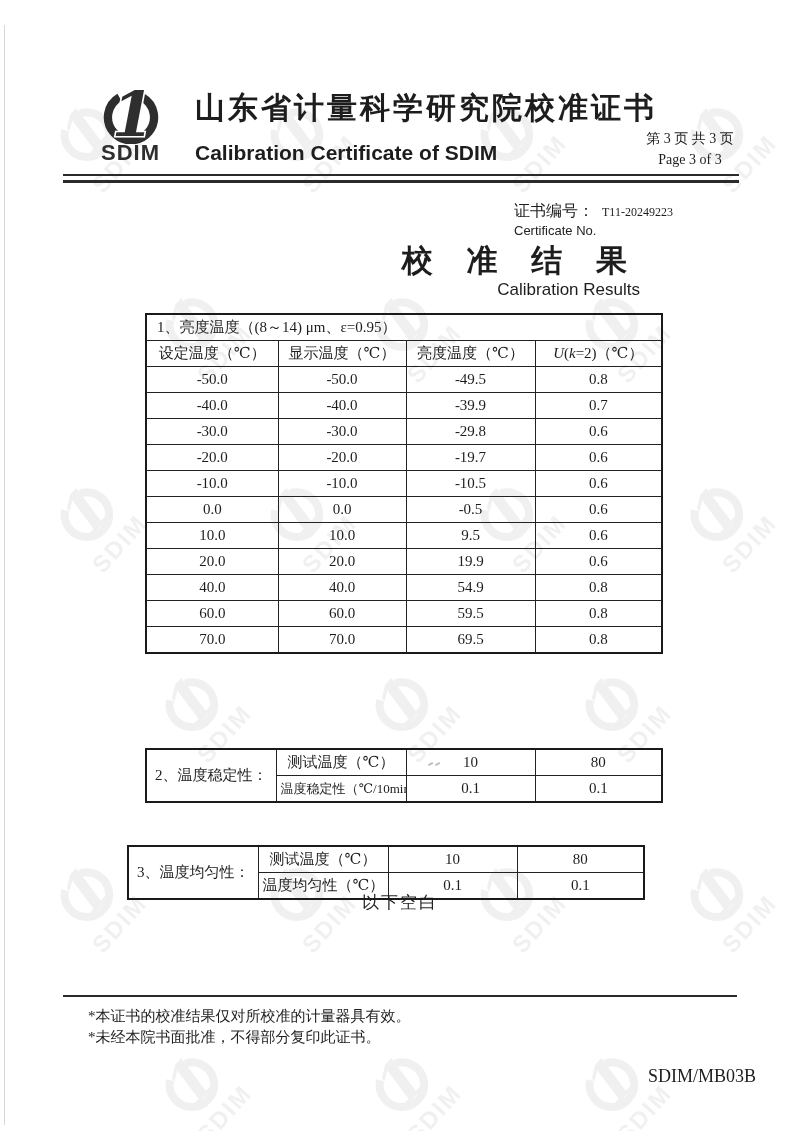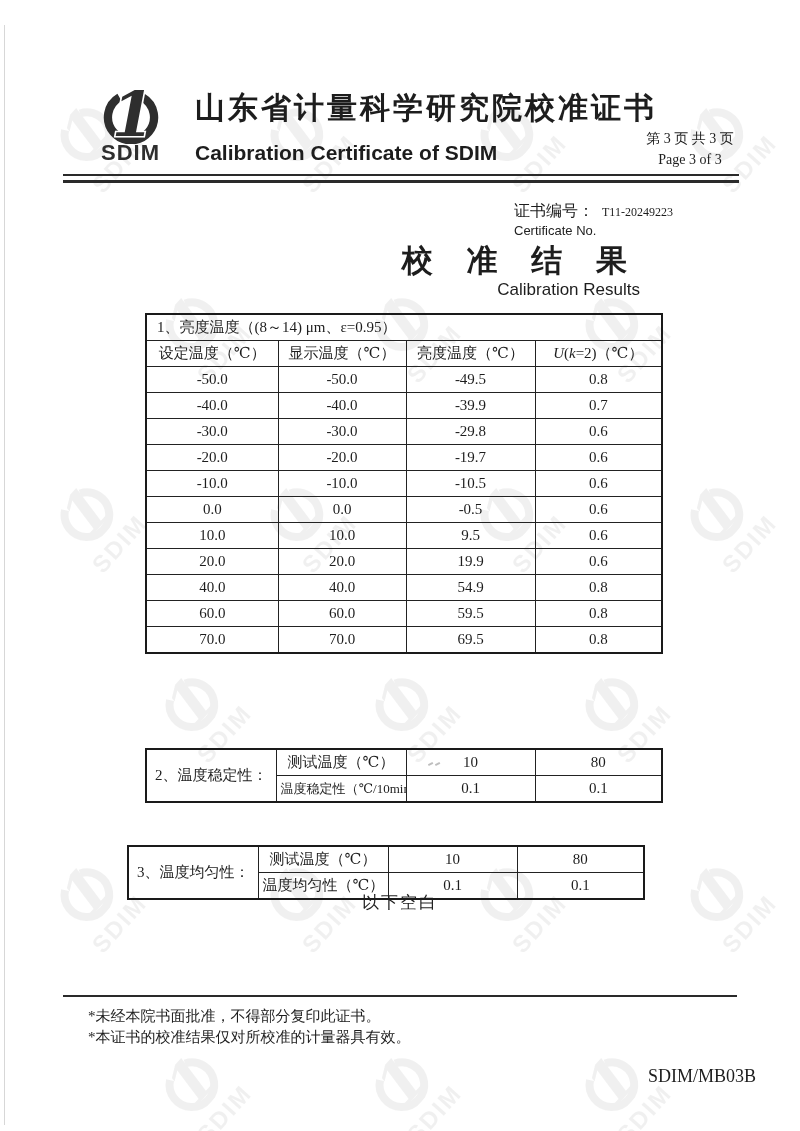--- a/index.html
+++ b/index.html
@@ -319,18 +319,18 @@
         <td>0.1</td>
         <td>0.1</td>
       </tr>
     </tbody>
       </table>
 
     <div class="below-blank">以下空白</div>
 
     <div class="footer-rule"></div>
     <div class="notes">
+      <div>*本证书的校准结果仅对所校准的计量器具有效。</div>
       <div>*未经本院书面批准，不得部分复印此证书。</div>
-      <div>*本证书的校准结果仅对所校准的计量器具有效。</div>
     </div>
     <div class="doc-code">SDIM/MB03B</div>
   </div>
 </div>
 
 </body></html>

